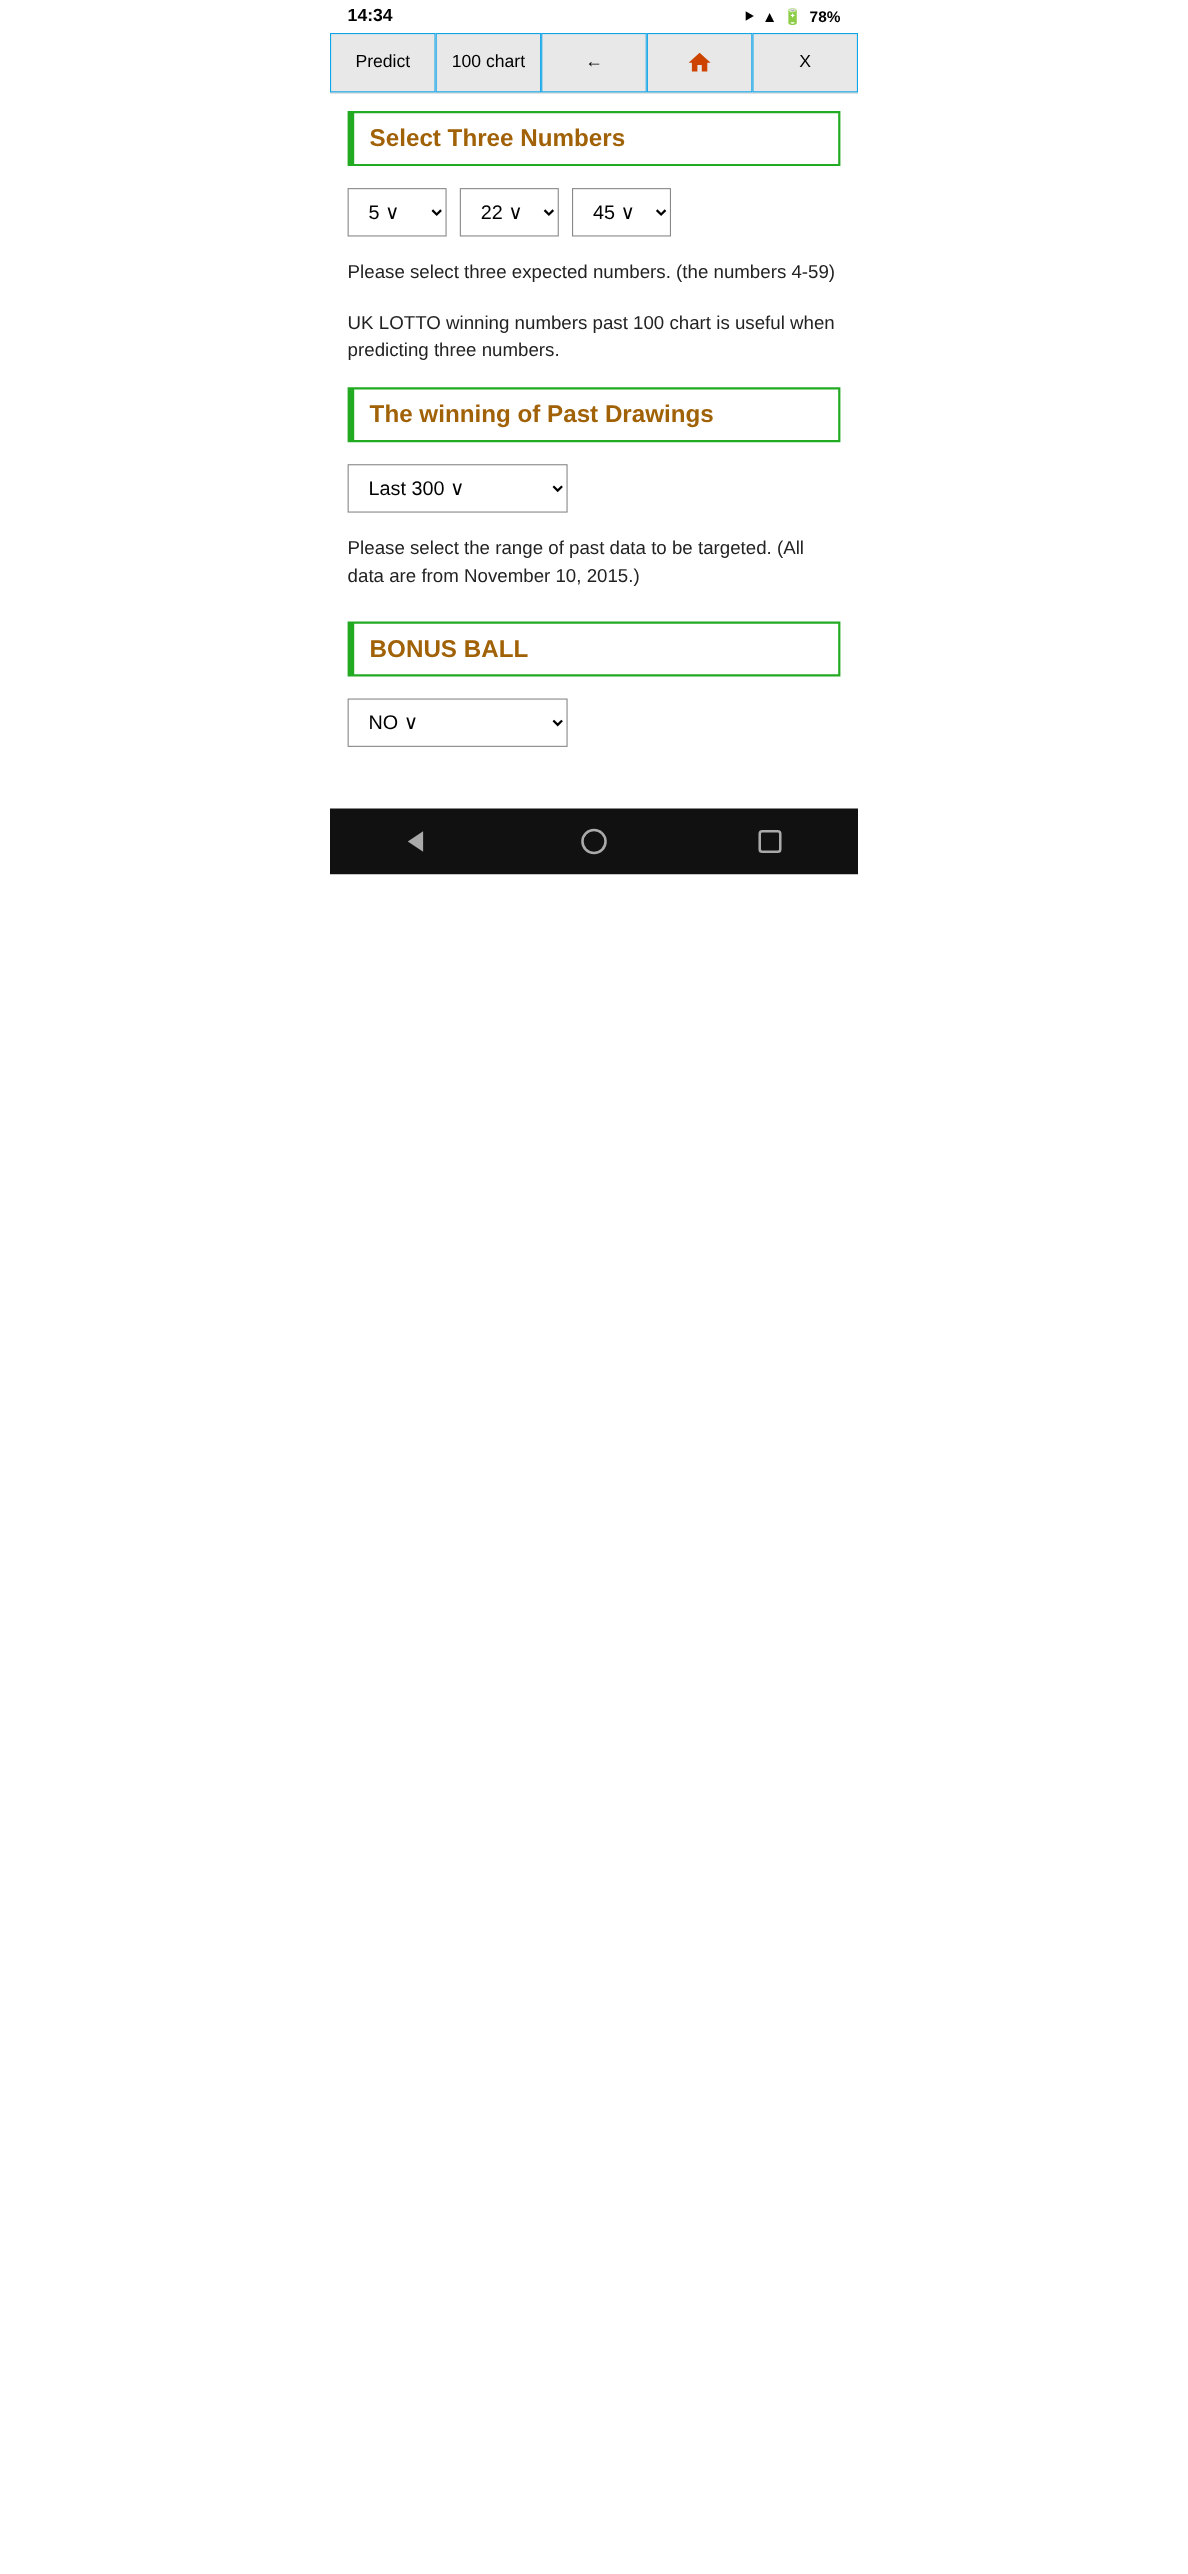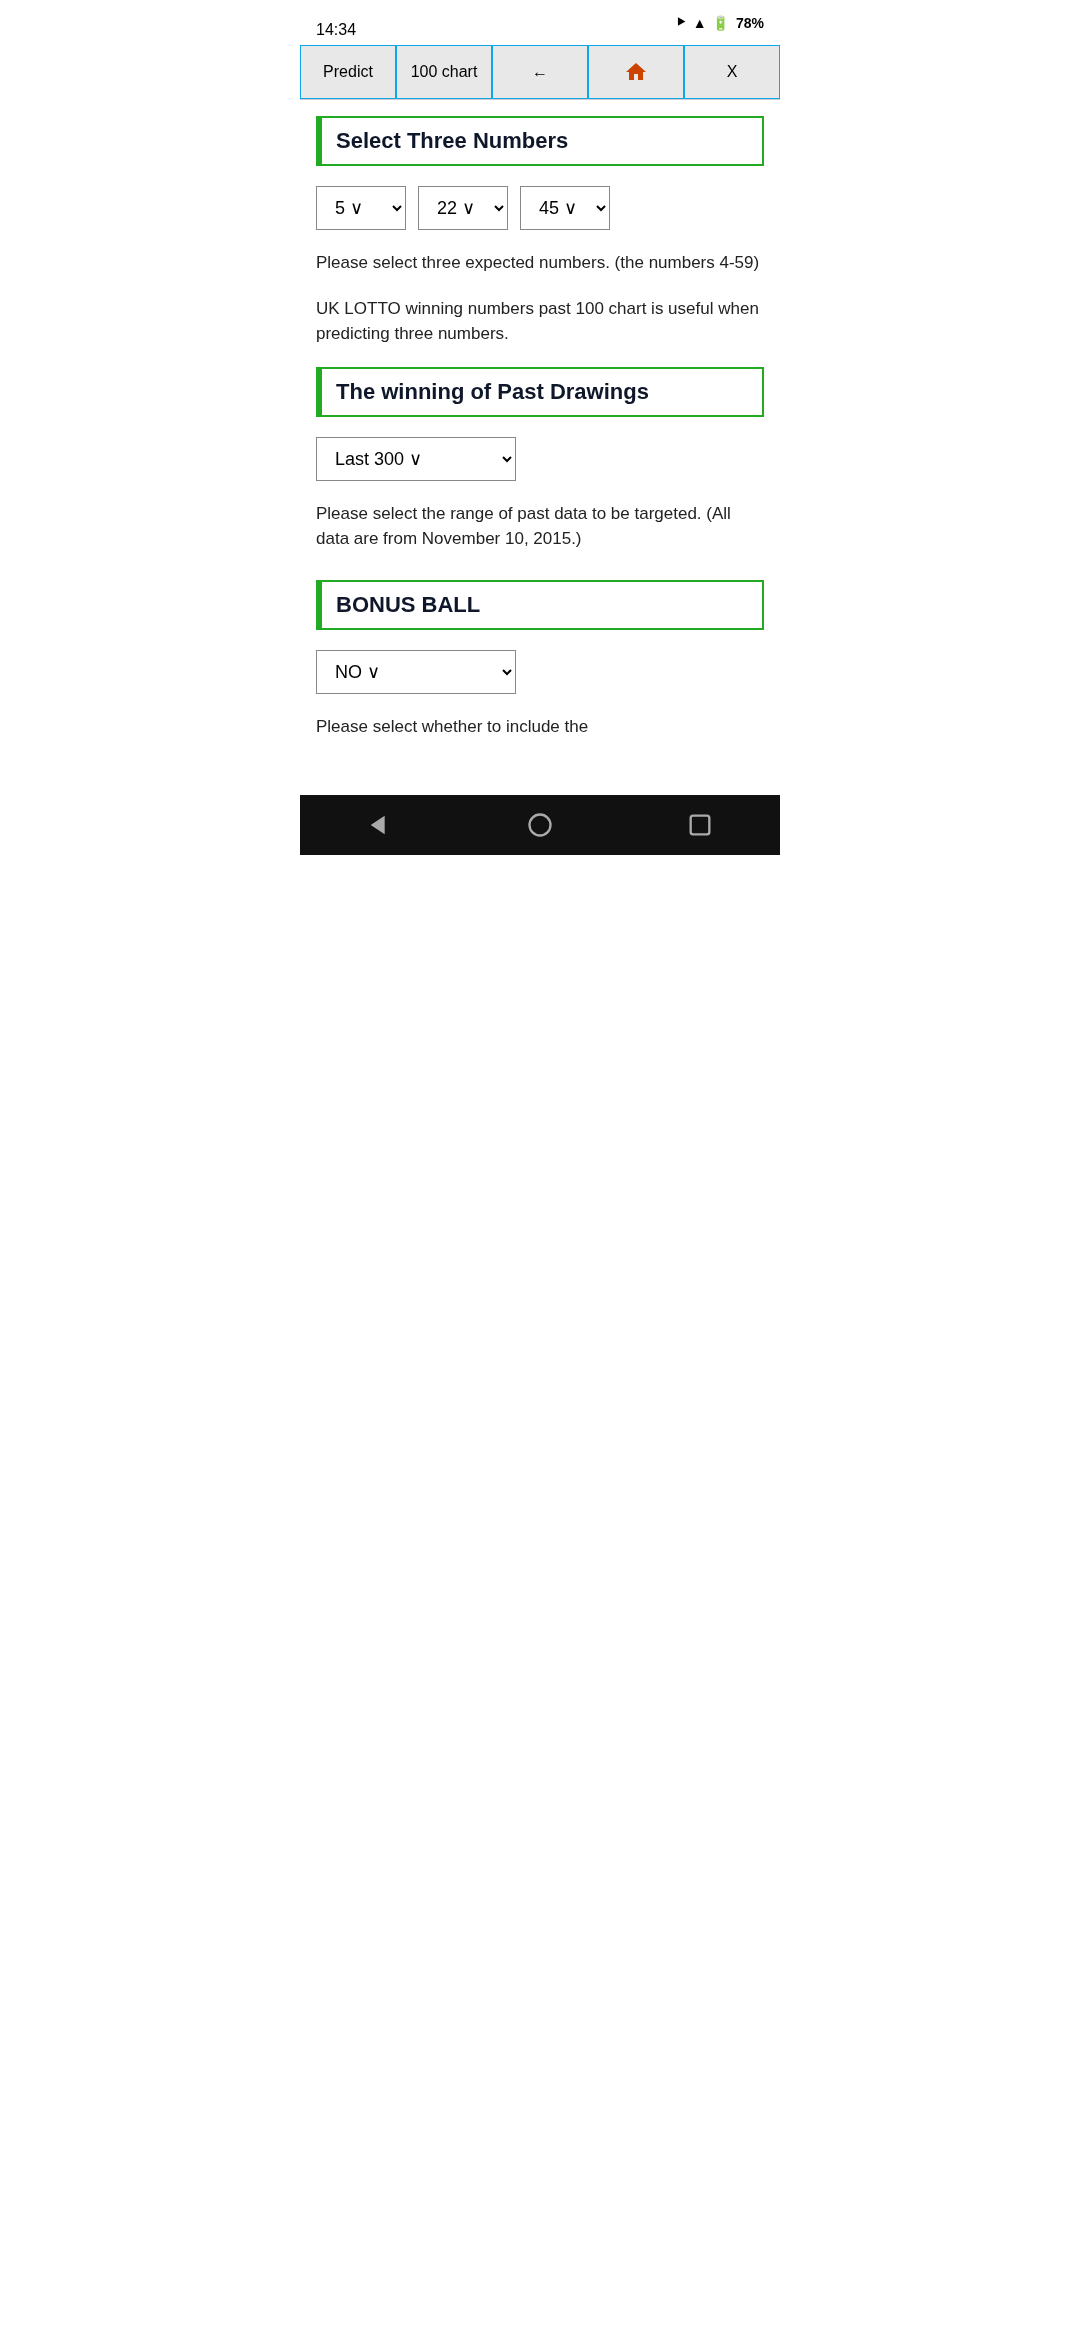--- a/index.html
+++ b/index.html
@@ -24,22 +24,21 @@
       display: flex;
       justify-content: space-between;
       align-items: center;
       padding: 6px 16px;
       font-size: 15px;
       font-weight: 600;
     }
 
     .status-bar-left {
       font-size: 16px;
-      font-weight: 400;
-      margin-top: 15px;
+      font-weight: 700;
     }
 
     .status-bar-right {
       display: flex;
       align-items: center;
       gap: 6px;
       font-size: 14px;
     }
 
     
@@ -71,21 +70,21 @@
     .section-header {
       border: 2px solid #22aa22;
       border-left: 6px solid #22aa22;
       padding: 10px 14px;
       margin-bottom: 20px;
     }
 
     .section-header h2 {
       font-size: 22px;
       font-weight: 800;
-      color: #0f172a;
+      color: #a16207;
     }
 
     
     .dropdowns-row {
       display: flex;
       gap: 12px;
       margin-bottom: 20px;
       flex-wrap: wrap;
     }
 
@@ -271,21 +270,20 @@
     <h2>BONUS BALL</h2>
   </div>
 
   
   <select class="range-select">
     <option value="NO" selected="">NO  ∨</option>
     <option value="YES">YES</option>
   </select>
 
   
-  <p class="description-text">Please select whether to include the</p>
 
 </div>
 
 <div class="bottom-nav">
   <button class="bottom-nav-btn">
     <svg class="bottom-nav-icon" viewBox="0 0 24 24">
       <polygon points="16,4 16,20 4,12" fill="#aaa"></polygon>
     </svg>
   </button>
   <button class="bottom-nav-btn">

